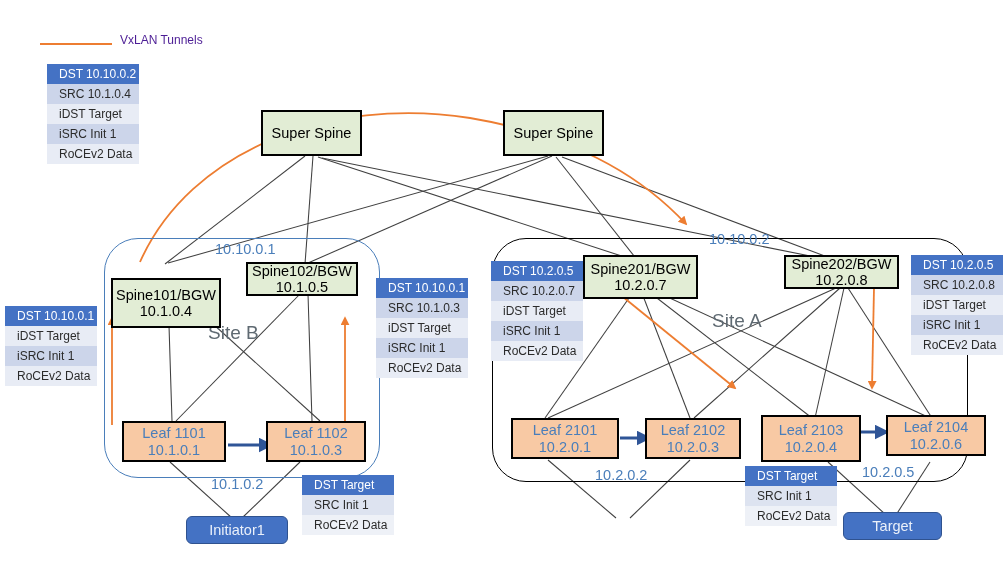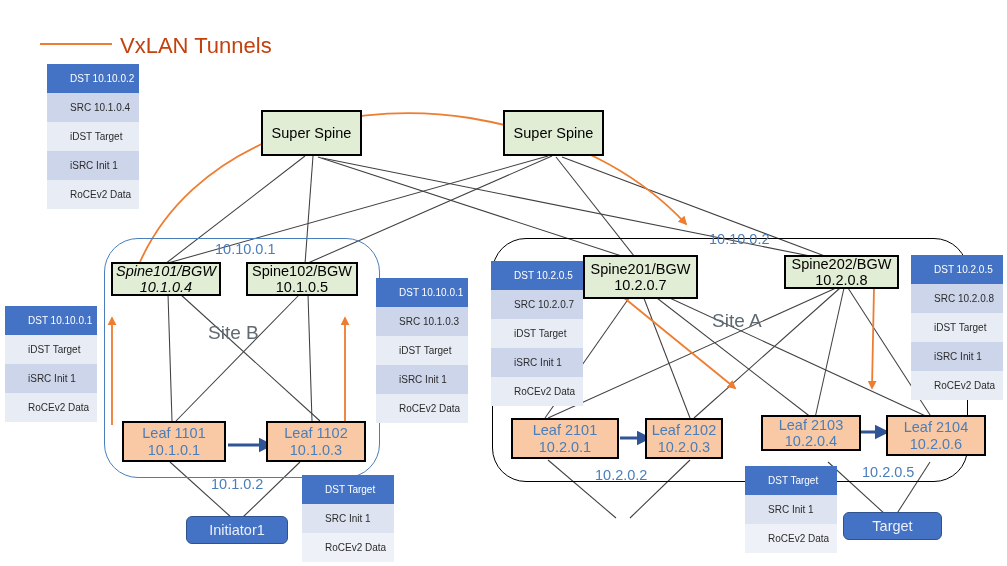--- a/index.html
+++ b/index.html
@@ -74,43 +74,43 @@
   }
   .site-box-b { border: 1.6px solid #4a7eba; }
   .site-box-a { border: 1.8px solid #000000; }
 
   .pkt {
     position: absolute;
     width: 92px;
   }
   .pkt-row {
     box-sizing: border-box;
-    height: 29px;
+    height: 20px;
     display: flex;
     align-items: center;
-    padding-left: 23px;
-    font-size: 10px;
+    padding-left: 12px;
+    font-size: 12px;
     color: #2b2b2b;
     white-space: nowrap;
     overflow: hidden;
   }
   .pkt-row.r0 { background: #4472c4; color: #ffffff; }
   .pkt-row.r1 { background: #ccd5ea; }
   .pkt-row.r2 { background: #e8ecf5; }
   .pkt-row.r3 { background: #ccd5ea; }
   .pkt-row.r4 { background: #e8ecf5; }
 
   .pkt3 .pkt-row.r0 { background: #4472c4; color:#ffffff; }
   .pkt3 .pkt-row.r1 { background: #dde3f0; }
   .pkt3 .pkt-row.r2 { background: #eef1f7; }
 
   .legend-label {
     position: absolute;
-    font-size: 22px;
-    color: #c2410c;
+    font-size: 12px;
+    color: #4c1d95;
     white-space: nowrap;
   }
 </style>
 </head>
 <body>
 
 <div id="canvas">
 
   <svg id="wires" viewBox="0 0 1007 566" xmlns="http://www.w3.org/2000/svg">
     <defs>
@@ -201,21 +201,21 @@
 
   <div class="legend-label" style="left:120px; top:33px;">VxLAN Tunnels</div>
 
   <div class="node node-spine" style="left:261px; top:110px; width:101px; height:46px;">
     <div>Super Spine</div>
   </div>
   <div class="node node-spine" style="left:503px; top:110px; width:101px; height:46px;">
     <div>Super Spine</div>
   </div>
 
-  <div class="node node-spine" style="left:111px; top:262px; width:110px; height:34px;font-style:italic;">
+  <div class="node node-spine" style="left:111px; top:278px; width:110px; height:50px;">
     <div>Spine101/BGW</div>
     <div>10.1.0.4</div>
   </div>
   <div class="node node-spine" style="left:246px; top:262px; width:112px; height:34px;">
     <div>Spine102/BGW</div>
     <div>10.1.0.5</div>
   </div>
 
   <div class="node node-spine" style="left:583px; top:255px; width:115px; height:44px;">
     <div>Spine201/BGW</div>
@@ -232,25 +232,25 @@
   </div>
   <div class="node node-leaf" style="left:266px; top:421px; width:100px; height:41px;">
     <div>Leaf 1102</div>
     <div>10.1.0.3</div>
   </div>
 
   <div class="node node-leaf" style="left:511px; top:418px; width:108px; height:41px;">
     <div>Leaf 2101</div>
     <div>10.2.0.1</div>
   </div>
-  <div class="node node-leaf" style="left:645px; top:418px; width:78px; height:41px;">
+  <div class="node node-leaf" style="left:645px; top:418px; width:96px; height:41px;">
     <div>Leaf 2102</div>
     <div>10.2.0.3</div>
   </div>
-  <div class="node node-leaf" style="left:761px; top:415px; width:100px; height:36px;">
+  <div class="node node-leaf" style="left:761px; top:415px; width:100px; height:47px;">
     <div>Leaf 2103</div>
     <div>10.2.0.4</div>
   </div>
   <div class="node node-leaf" style="left:886px; top:415px; width:100px; height:41px;">
     <div>Leaf 2104</div>
     <div>10.2.0.6</div>
   </div>
 
   <div class="node node-host" style="left:186px; top:516px; width:102px; height:28px;">
     <div>Initiator1</div>

